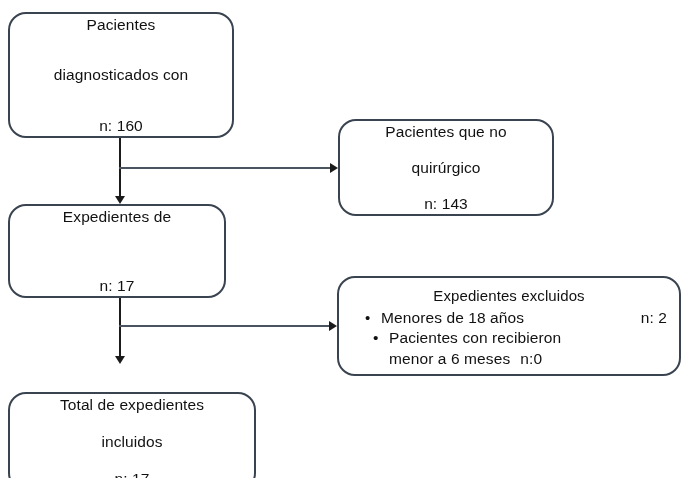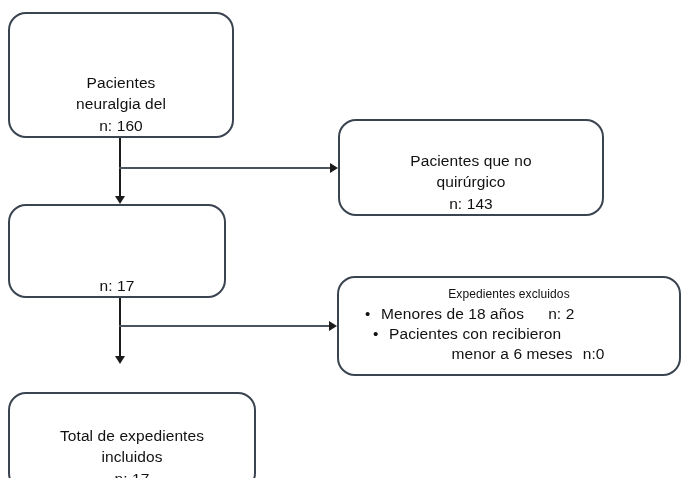--- a/index.html
+++ b/index.html
@@ -19,43 +19,43 @@
   
   .node {
     position: absolute;
     box-sizing: border-box;
     border: 2px solid #3a4450;
     border-radius: 18px;
     background: #ffffff;
     display: flex;
     flex-direction: column;
     align-items: center;
-    justify-content: flex-end;
+    justify-content: space-between;
     color: #111111;
     font-size: 15.5px;
     line-height: 1.38;
     text-align: center;
     letter-spacing: 0.1px;
   }
   .node .line {
     display: block;
     white-space: nowrap;
   }
 
   
   #node-diagnosed  { left: 8px;   top: 12px;  width: 226px; height: 126px; }
-  #node-nonsurg    { left: 338px; top: 119px; width: 266px; height: 97px;  }
+  #node-nonsurg    { left: 338px; top: 119px; width: 216px; height: 97px;  }
   #node-eligible   { left: 8px;   top: 204px; width: 218px; height: 94px;  }
   #node-excluded   { left: 337px; top: 276px; width: 344px; height: 100px;
                      justify-content: flex-start; padding-top: 8px; }
   #node-included   { left: 8px;   top: 364px; width: 248px; height: 99px; margin-top: 28px;  }
 
   
   .excl-title {
-    font-size: 12px;
+    font-size: 15px;
     text-align: center;
     width: 100%;
     margin-bottom: 1px;
   }
   .excl-list {
     width: 100%;
     box-sizing: border-box;
     padding: 0 12px 0 26px;
     text-align: left;
   }
@@ -69,35 +69,35 @@
   .excl-item .bullet {
     width: 16px;
     flex: 0 0 16px;
     text-align: left;
     font-size: 15px;
     line-height: 1.32;
   }
   .excl-item .body {
     flex: 1 1 auto;
     display: flex;
-    justify-content: flex-start;
+    justify-content: space-between;
     align-items: baseline;
     gap: 24px;
   }
   .excl-item-block {
     display: flex;
     align-items: flex-start;
     font-size: 15.5px;
     line-height: 1.32;
   }
   .excl-item-block .bullet { width: 16px; flex: 0 0 16px; margin-left: 8px; }
   .excl-item-block .stack { flex: 1 1 auto; }
   .excl-item-block .row2 {
     display: flex;
-    justify-content: center;
+    justify-content: flex-start;
     gap: 10px;
     white-space: nowrap;
   }
 
   
   .vline {
     position: absolute;
     width: 2px;
     background: #1b1b1b;
   }
@@ -134,31 +134,32 @@
   #conn-h2      { left: 119px; top: 325px; width: 212px; }
   #conn-h2-head { left: 329px; top: 321px; }
 </style>
 </head>
 <body>
 
 <div id="canvas">
 
   <div class="node" id="node-diagnosed">
     <span class="line">Pacientes</span>
-    <span class="line">neuralgia del</span>
+    <span class="line">diagnosticados con</span>
     <span class="line">n: 160</span>
   </div>
 
   <div class="node" id="node-nonsurg">
     <span class="line">Pacientes que no</span>
     <span class="line">quirúrgico</span>
     <span class="line">n: 143</span>
   </div>
 
   <div class="node" id="node-eligible">
+    <span class="line">Expedientes de</span>
     <span class="line">n: 17</span>
   </div>
 
   <div class="node" id="node-excluded">
     <div class="excl-title">Expedientes excluidos</div>
     <div class="excl-list">
 
       <div class="excl-item">
         <span class="bullet">•</span>
         <span class="body">

